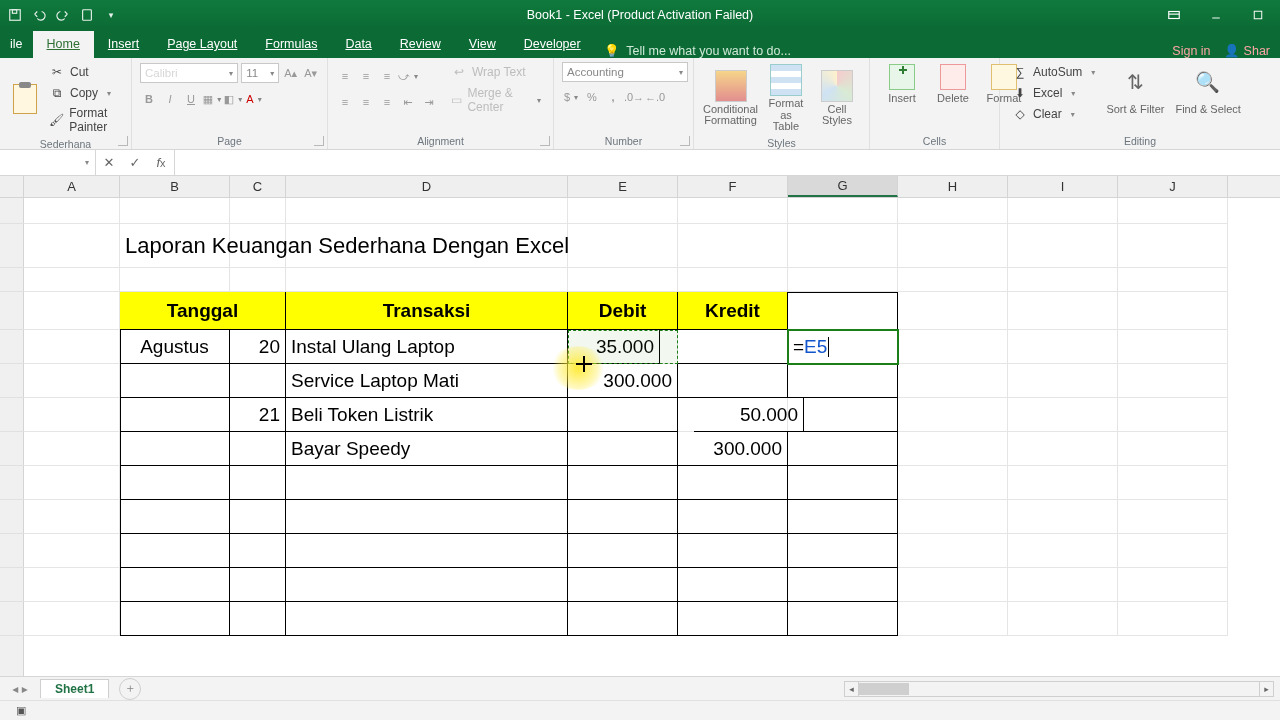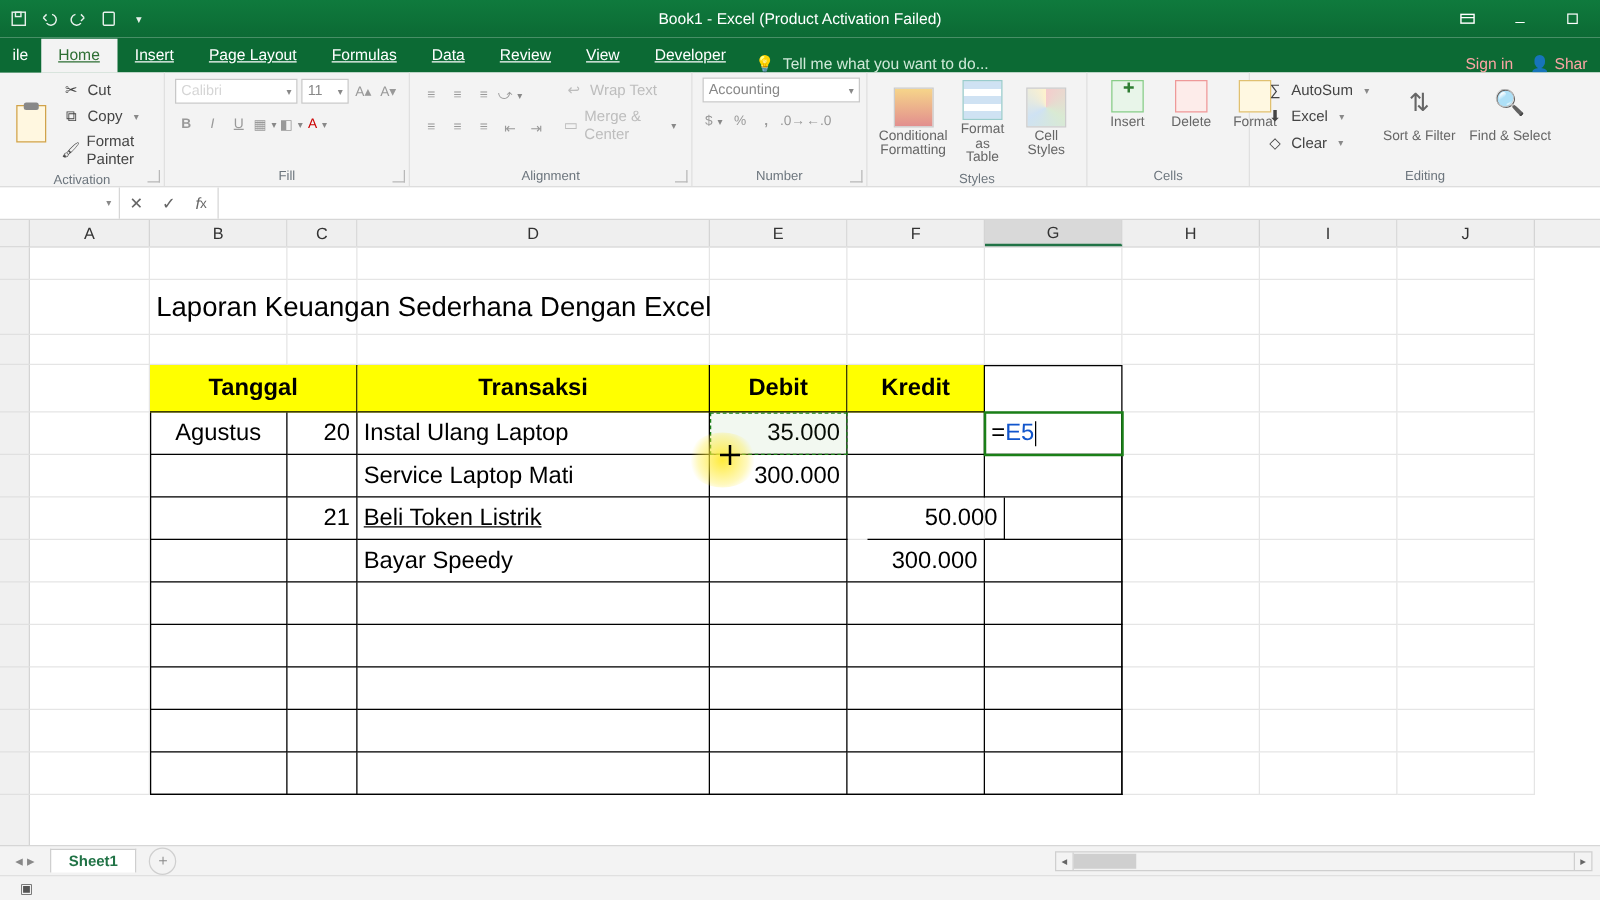--- a/index.html
+++ b/index.html
@@ -173,21 +173,21 @@
             <span class="icon16">⧉</span>
             <span>Copy</span>
             <span class="caret">▾</span>
           </div>
         <div class="btn">
             <span class="icon16">🖌</span>
             <span>Format Painter</span>
           </div>
       </div>
     </div>
-    <div class="glabel">Activation</div>
+    <div class="glabel">Sederhana</div>
     <div class="launcher"></div>
   </div>
 
   <div class="group" style="width:196px">
     <div class="vstack" style="gap:4px">
       <div class="hstack">
         <div class="combo" style="width:104px">
             <span style="opacity:.35">Calibri</span>
             <span class="caret">▾</span>
           </div>
@@ -200,21 +200,21 @@
       </div>
       <div class="hstack disabled" style="color:#c6c6c6">
         <div class="mini" style="font-weight:700">B</div>
         <div class="mini" style="font-style:italic">I</div>
         <div class="mini" style="text-decoration:underline">U</div>
         <div class="mini">▦<span class="caret">▾</span></div>
         <div class="mini">◧<span class="caret">▾</span></div>
         <div class="mini" style="color:#c00">A<span class="caret">▾</span></div>
       </div>
     </div>
-    <div class="glabel">Fill</div>
+    <div class="glabel">Page</div>
     <div class="launcher"></div>
   </div>
 
   <div class="group" style="width:226px">
     <div class="hstack">
       <div class="vstack" style="gap:4px">
         <div class="hstack" style="color:#c6c6c6">
           <div class="mini">≡</div>
           <div class="mini">≡</div>
           <div class="mini">≡</div>
@@ -510,36 +510,36 @@
       <div class="cell" style="left: 1094px; top: 404px; width: 110px; height: 34px;"></div>
       <div class="cell bigtitle" style="left: 96px; top: 26px; width: 778px; height: 44px; border: none;">Laporan Keuangan Sederhana Dengan Excel</div>
       <div class="thickbox" style="left: 96px; top: 94px; width: 778px; height: 344px;"></div>
       <div class="cell hdrcell" style="left: 96px; top: 94px; width: 166px; height: 38px; border-bottom: 1.5px solid rgb(0, 0, 0);">Tanggal</div>
       <div class="cell hdrcell" style="left: 262px; top: 94px; width: 282px; height: 38px; border-bottom: 1.5px solid rgb(0, 0, 0);">Transaksi</div>
       <div class="cell hdrcell" style="left: 544px; top: 94px; width: 110px; height: 38px; border-bottom: 1.5px solid rgb(0, 0, 0);">Debit</div>
       <div class="cell hdrcell" style="left: 654px; top: 94px; width: 110px; height: 38px; border-bottom: 1.5px solid rgb(0, 0, 0);">Kredit</div>
       <div class="cell bodycell" style="left: 96px; top: 132px; width: 110px; height: 34px; justify-content: center; border-bottom: 1px solid rgb(0, 0, 0);">Agustus</div>
       <div class="cell bodycell rnum" style="left: 206px; top: 132px; width: 56px; height: 34px; border-bottom: 1px solid rgb(0, 0, 0);">20</div>
       <div class="cell bodycell" style="left: 262px; top: 132px; width: 282px; height: 34px; border-bottom: 1px solid rgb(0, 0, 0);">Instal Ulang Laptop</div>
-      <div class="cell bodycell rnum" style="left: 544px; top: 132px; width: 110px; height: 34px; border-bottom: 1px solid rgb(0, 0, 0);">35.000</div>
+      <div class="cell bodycell rnum" style="left: 526px; top: 132px; width: 110px; height: 34px; border-bottom: 1px solid rgb(0, 0, 0);">35.000</div>
       <div class="cell bodycell rnum" style="left: 654px; top: 132px; width: 110px; height: 34px; border-bottom: 1px solid rgb(0, 0, 0);"></div>
       <div class="cell bodycell" style="left: 764px; top: 132px; width: 110px; height: 34px; border-bottom: 1px solid rgb(0, 0, 0);">
         <span class="formula-txt">=</span>
         <span class="formula-txt formula-ref">E5</span>
         <span style="display:inline-block;width:1px;height:20px;background:#000;margin-left:1px;vertical-align:middle"></span>
       </div>
       <div class="cell bodycell" style="left: 96px; top: 166px; width: 110px; height: 34px; justify-content: center; border-bottom: 1px solid rgb(0, 0, 0);"></div>
       <div class="cell bodycell rnum" style="left: 206px; top: 166px; width: 56px; height: 34px; border-bottom: 1px solid rgb(0, 0, 0);"></div>
       <div class="cell bodycell" style="left: 262px; top: 166px; width: 282px; height: 34px; border-bottom: 1px solid rgb(0, 0, 0);">Service Laptop Mati</div>
       <div class="cell bodycell rnum" style="left: 544px; top: 166px; width: 110px; height: 34px; border-bottom: 1px solid rgb(0, 0, 0);">300.000</div>
       <div class="cell bodycell rnum" style="left: 654px; top: 166px; width: 110px; height: 34px; border-bottom: 1px solid rgb(0, 0, 0);"></div>
       <div class="cell bodycell" style="left: 764px; top: 166px; width: 110px; height: 34px; border-bottom: 1px solid rgb(0, 0, 0);"></div>
       <div class="cell bodycell" style="left: 96px; top: 200px; width: 110px; height: 34px; justify-content: center; border-bottom: 1px solid rgb(0, 0, 0);"></div>
       <div class="cell bodycell rnum" style="left: 206px; top: 200px; width: 56px; height: 34px; border-bottom: 1px solid rgb(0, 0, 0);">21</div>
-      <div class="cell bodycell" style="left: 262px; top: 200px; width: 282px; height: 34px; border-bottom: 1px solid rgb(0, 0, 0); text-decoration: underline;">Beli Token Listrik</div>
+      <div class="cell bodycell" style="left: 262px; top: 200px; width: 282px; height: 34px; border-bottom: 1px solid rgb(0, 0, 0);">Beli Token Listrik</div>
       <div class="cell bodycell rnum" style="left: 544px; top: 200px; width: 110px; height: 34px; border-bottom: 1px solid rgb(0, 0, 0);"></div>
       <div class="cell bodycell rnum" style="left: 670px; top: 200px; width: 110px; height: 34px; border-bottom: 1px solid rgb(0, 0, 0);">50.000</div>
       <div class="cell bodycell" style="left: 764px; top: 200px; width: 110px; height: 34px; border-bottom: 1px solid rgb(0, 0, 0);"></div>
       <div class="cell bodycell" style="left: 96px; top: 234px; width: 110px; height: 34px; justify-content: center; border-bottom: 1px solid rgb(0, 0, 0);"></div>
       <div class="cell bodycell rnum" style="left: 206px; top: 234px; width: 56px; height: 34px; border-bottom: 1px solid rgb(0, 0, 0);"></div>
       <div class="cell bodycell" style="left: 262px; top: 234px; width: 282px; height: 34px; border-bottom: 1px solid rgb(0, 0, 0);">Bayar Speedy</div>
       <div class="cell bodycell rnum" style="left: 544px; top: 234px; width: 110px; height: 34px; border-bottom: 1px solid rgb(0, 0, 0);"></div>
       <div class="cell bodycell rnum" style="left: 654px; top: 234px; width: 110px; height: 34px; border-bottom: 1px solid rgb(0, 0, 0);">300.000</div>
       <div class="cell bodycell" style="left: 764px; top: 234px; width: 110px; height: 34px; border-bottom: 1px solid rgb(0, 0, 0);"></div>
       <div class="cell bodycell" style="left: 96px; top: 268px; width: 110px; height: 34px; justify-content: center; border-bottom: 1px solid rgb(0, 0, 0);"></div>

